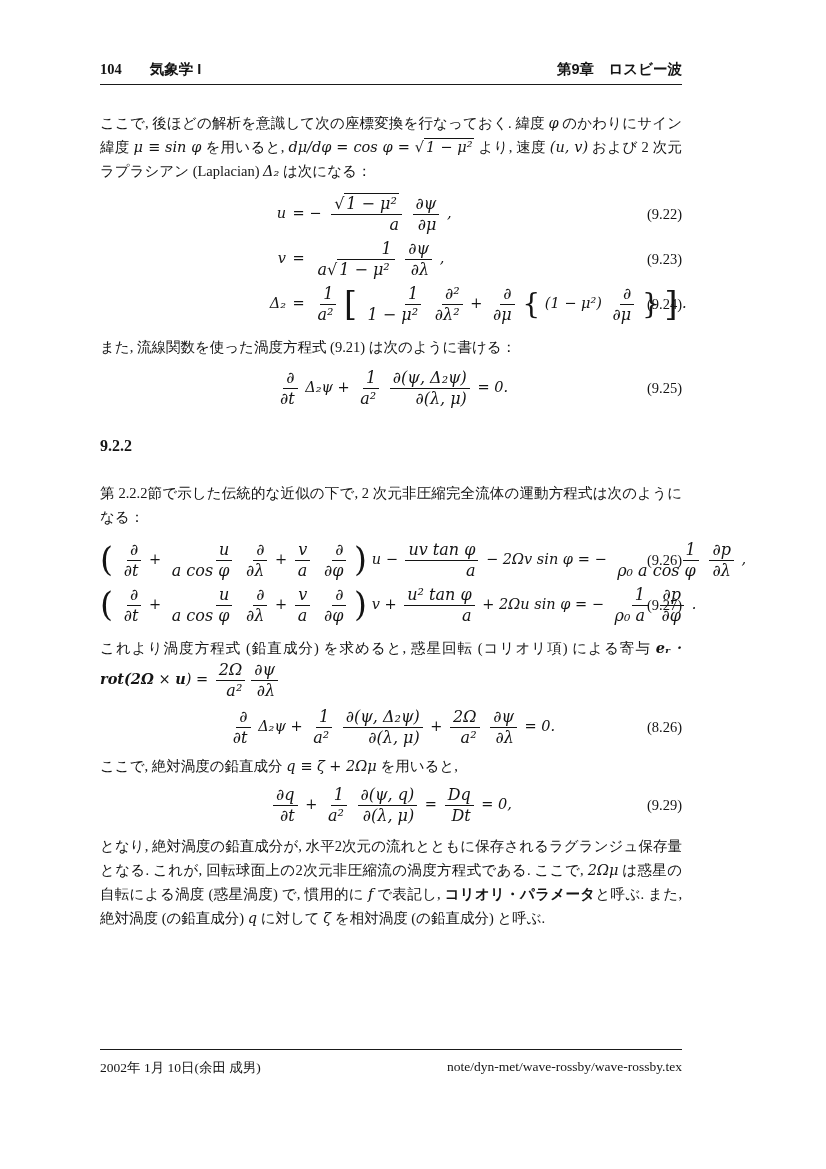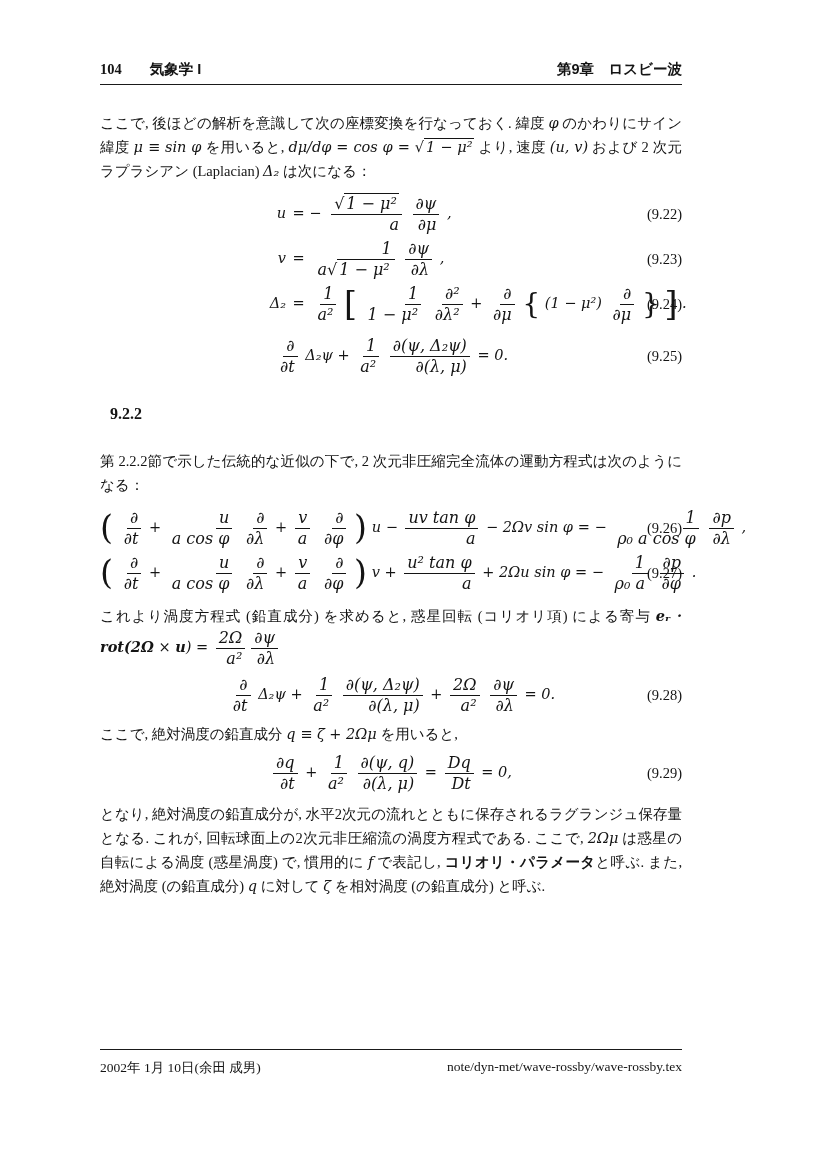--- a/index.html
+++ b/index.html
@@ -24,21 +24,21 @@
   .header .chapter { margin-left: auto; font-weight: bold; font-family: "Liberation Sans", sans-serif; }
 
   
   .para { margin: 0; line-height: 24px; text-align: justify; }
   .mt1 { margin-top: 26px; }
   .m { font-style: italic; font-family: "DejaVu Serif", serif; }
   .b { font-weight: bold; font-family: Liberation Sans, sans-serif; }
 
   
   .sec { display: flex; align-items: baseline; }
-  .sec-sub { margin: 28px 0 26px 10px; font-size: 16px; }
+  .sec-sub { margin: 28px 0 26px 0; font-size: 16px; }
   .sec-main { margin: 38px 0 32px 0; font-size: 18.5px; }
   .sec .num { font-weight: bold; }
   .sec .ttl { font-weight: bold; font-family: "Liberation Sans", sans-serif; margin-left: 22px; }
 
   
   .eqrow { position: relative; display: flex; align-items: center; margin: 3px 0; min-height: 42px; }
   .eqrow .formula {
     flex: 1; text-align: center;
     font-style: italic; font-family: "DejaVu Serif", serif;
     white-space: nowrap;
@@ -155,20 +155,23 @@
             <span class="fd">∂μ</span>
           </span>
         <span class="bigd2">}</span>
         <span class="bigd">]</span>
         <span> .</span>
       </div>
       <span class="tag">(9.24)</span>
     </div>
   </div>
 
+  <p class="para">
+    <span>また, 流線関数を使った渦度方程式 (9.21) は次のように書ける：</span>
+  </p>
 
   <div class="eqrow" style="margin:8px 0 6px 0;">
     <div class="formula">
       <span class="frac">
           <span class="fn">∂</span>
           <span class="fd">∂t</span>
         </span>
       <span>Δ₂ψ +</span>
       <span class="frac">
           <span class="fn">1</span>
@@ -313,21 +316,21 @@
       <span class="frac">
           <span class="fn">2Ω</span>
           <span class="fd">a²</span>
         </span>
       <span class="frac">
           <span class="fn">∂ψ</span>
           <span class="fd">∂λ</span>
         </span>
       <span>= 0.</span>
     </div>
-    <span class="tag">(9.28)</span>
+    <span class="tag">(8.26)</span>
   </div>
 
   <p class="para">
     <span>ここで, 絶対渦度の鉛直成分 </span><span class="m">q ≡ ζ + 2Ωμ</span><span> を用いると,</span>
   </p>
 
   <div class="eqrow" style="margin:6px 0;">
     <div class="formula">
       <span class="frac">
           <span class="fn">∂q</span>

